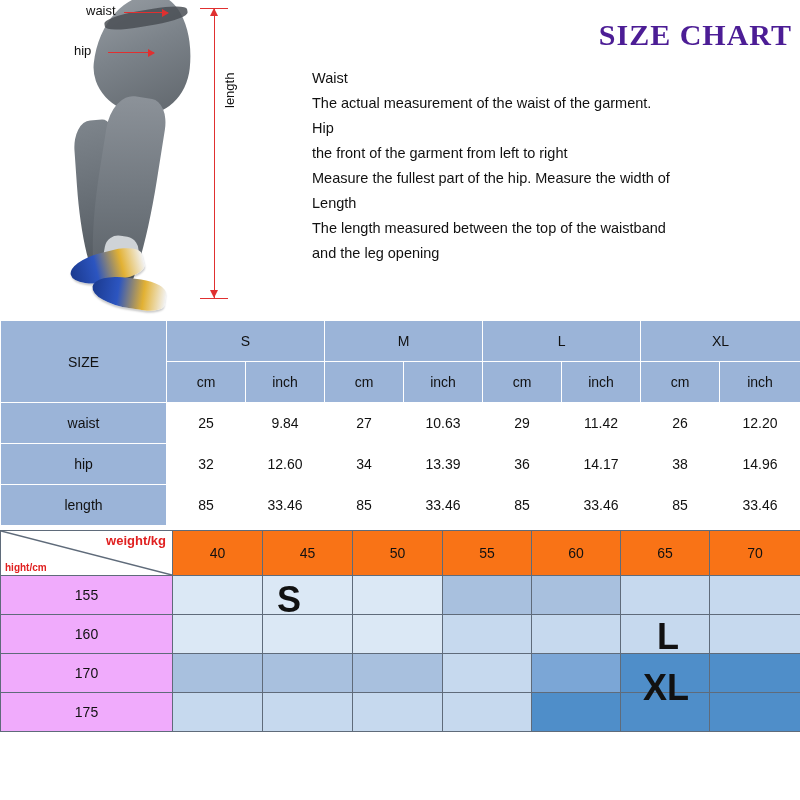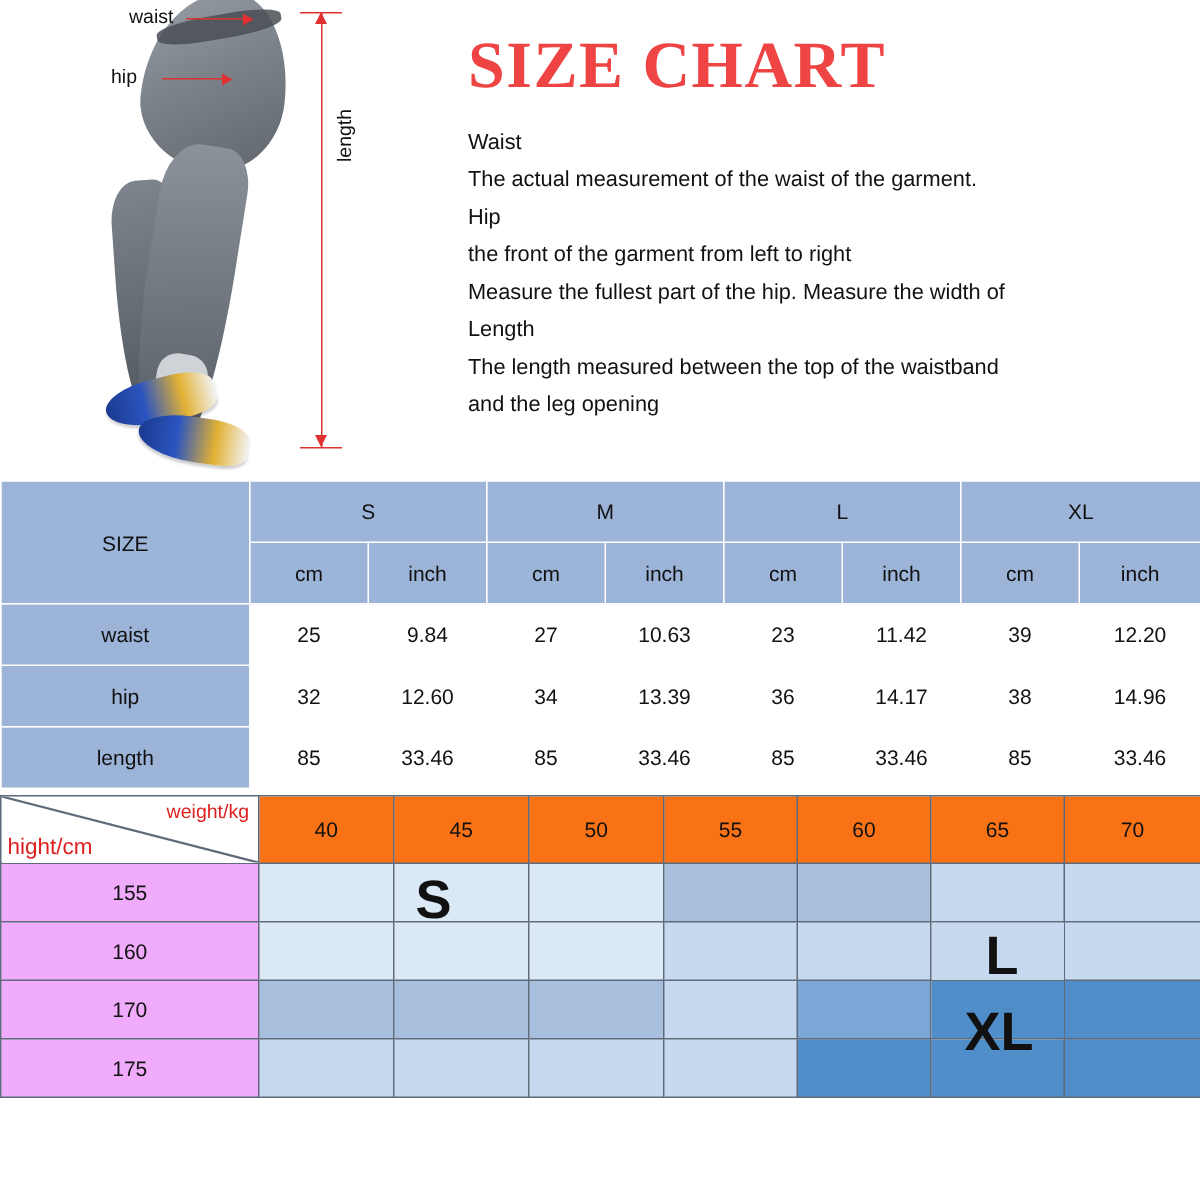--- a/index.html
+++ b/index.html
@@ -77,22 +77,22 @@
   }
   .vtip-bot{
     position:absolute;left:210px;top:290px;
     border-top:8px solid #e03030;border-left:4px solid transparent;border-right:4px solid transparent;
   }
 
   
   .info{position:absolute;left:312px;top:0;width:480px;}
   .title{
     font-family:"Liberation Serif", serif;
-    font-weight:bold;font-size:44px;color:#ef4444;
-    text-align:left;letter-spacing:1px;margin-top:18px;
+    font-weight:bold;font-size:30px;color:#4c1d95;
+    text-align:right;letter-spacing:1px;margin-top:18px;
   }
   .info p{margin:0;font-size:14.5px;line-height:25px;color:#111;}
   .info .term{font-weight:normal;}
   .info-block{margin-top:14px;}
 
   
   .tbl{border-collapse:collapse;width:800px;table-layout:fixed;}
   .tbl td{
     border:1px solid #ffffff;
     text-align:center;font-size:14px;color:#111;height:38px;
@@ -102,26 +102,26 @@
   .cell{background:#ffffff;}
   .unit{background:#9bb4d8;font-size:13px;}
   .size-big{font-size:15px;}
 
   
   .mtx{border-collapse:collapse;width:800px;table-layout:fixed;margin-top:4px;}
   .mtx td{border:1px solid #5f6b7a;height:36px;text-align:center;font-size:14px;color:#111;}
   .mtx .corner{
     position:relative;width:172px;background:#fff;padding:0;height:44px;
   }
-  .corner-inner{position:relative;width:100%;height:44px;}
+  .corner-inner{position:relative;width:100%;height:44px;font-weight:bold;}
   .corner-diag{
     position:absolute;left:0;top:0;width:100%;height:100%;
   }
   .corner-w{position:absolute;right:6px;top:2px;color:#e02020;font-size:13px;}
-  .corner-h{position:absolute;left:4px;bottom:2px;color:#e02020;font-size:15px;}
+  .corner-h{position:absolute;left:4px;bottom:2px;color:#e02020;font-size:10px;}
   .wnum{color:#e02020;font-size:15px;background:#f97316;}
   .hnum{background:#f0abfc;font-size:14px;}
   .c1{background:#dbe8f5;}
   .c2{background:#c6d9ee;}
   .c3{background:#a8c0de;}
   .c5{background:#7ba6d6;}
   .c6{background:#4f8ec9;}
   .lettercell{position:relative;}
   .letter{
     position:absolute;font-weight:bold;color:#111;
@@ -210,23 +210,23 @@
       <td class="unit">inch</td>
       <td class="unit">cm</td>
       <td class="unit">inch</td>
     </tr>
     <tr>
       <td class="rowlbl">waist</td>
       <td class="cell">25</td>
       <td class="cell">9.84</td>
       <td class="cell">27</td>
       <td class="cell">10.63</td>
-      <td class="cell">23</td>
+      <td class="cell">29</td>
       <td class="cell">11.42</td>
-      <td class="cell">39</td>
+      <td class="cell">26</td>
       <td class="cell">12.20</td>
     </tr>
     <tr>
       <td class="rowlbl">hip</td>
       <td class="cell">32</td>
       <td class="cell">12.60</td>
       <td class="cell">34</td>
       <td class="cell">13.39</td>
       <td class="cell">36</td>
       <td class="cell">14.17</td>

